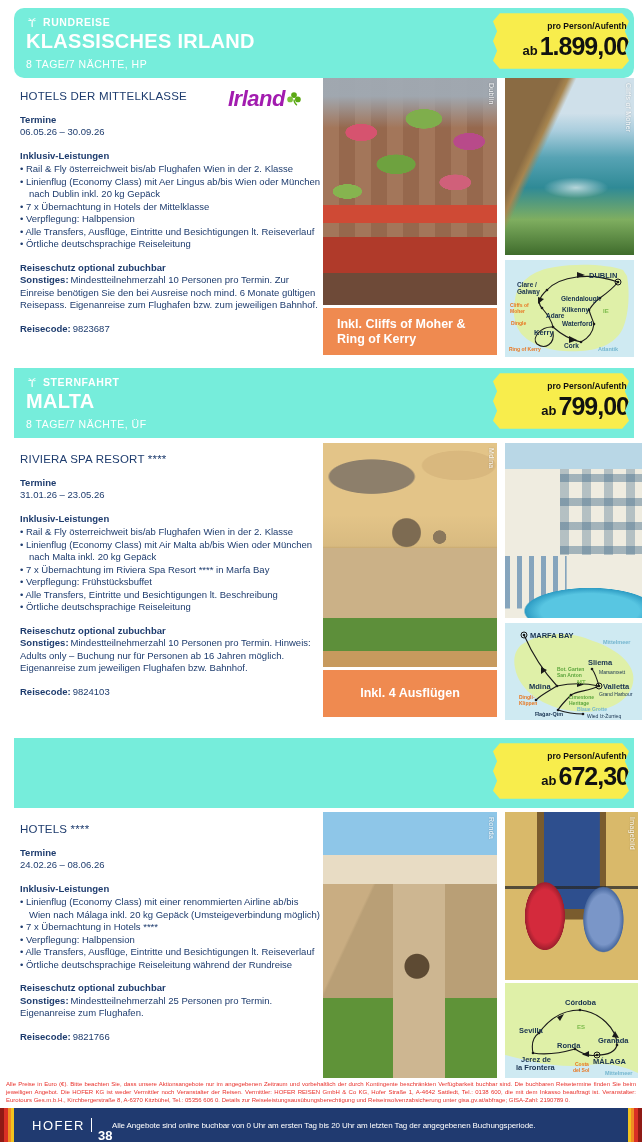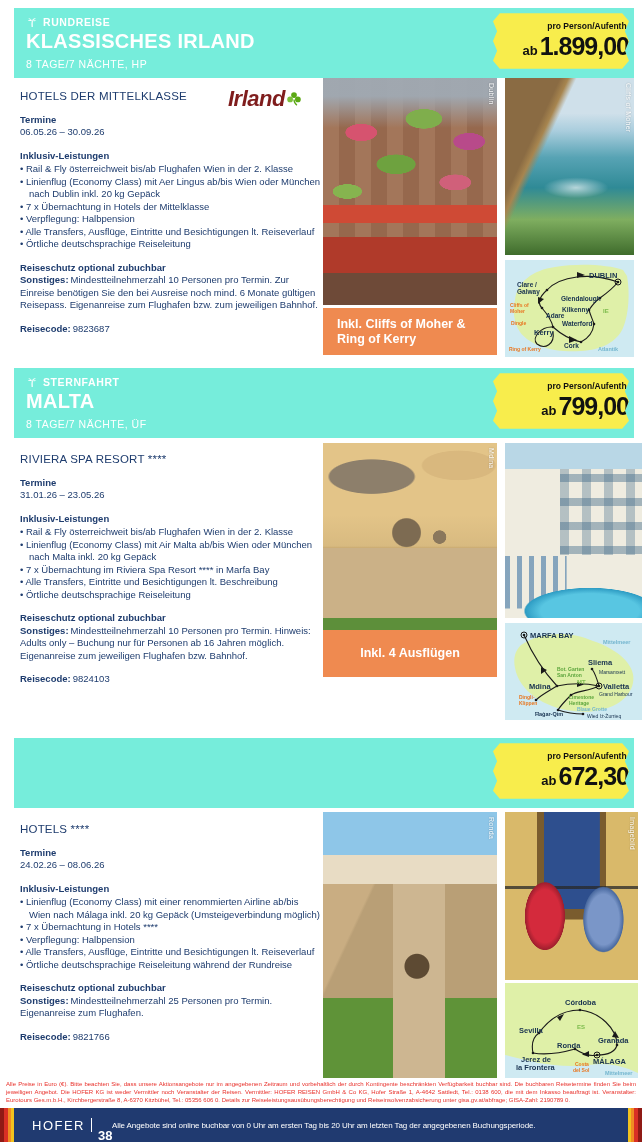--- a/index.html
+++ b/index.html
@@ -27,21 +27,21 @@
   .hotel-h{font-size:11.5px;font-weight:normal;letter-spacing:.2px;}
   .lbl{font-weight:bold;margin-top:11px;}
   .bullets{margin:1px 0 0 0;padding:0;list-style:none;}
   .bullets li{padding-left:9px;text-indent:-9px;}
   .bullets li::before{content:"• ";}
   .para{margin-top:11px;}
   .para b{margin-right:2px;}
 
   
   .dest-logo{position:absolute;left:228px;top:86px;display:flex;align-items:center;
-             color:#7f1d1d;font-size:22px;font-weight:bold;font-style:italic;letter-spacing:-.5px;}
+             color:#a21caf;font-size:22px;font-weight:bold;font-style:italic;letter-spacing:-.5px;}
 
   
   .photo{position:absolute;overflow:hidden;}
   .vlabel{position:absolute;top:5px;right:2px;writing-mode:vertical-rl;font-size:7px;color:#fff;
           opacity:.92;letter-spacing:.3px;text-shadow:0 0 2px rgba(0,0,0,.35);}
 
   .ph-dublin{background-color:#9a6b4f;background-image:
     radial-gradient(ellipse 26px 14px at 22% 24%,#d6536f 0 60%,transparent 62%),
     radial-gradient(ellipse 30px 16px at 58% 18%,#7fae4c 0 60%,transparent 62%),
     radial-gradient(ellipse 26px 14px at 84% 28%,#b84a8a 0 60%,transparent 62%),
@@ -120,21 +120,21 @@
   .brand-sep{width:1px;height:14px;background:#fff;margin:0 6px;}
   .pageno{font-size:13px;font-weight:bold;margin-top:20px;}
   .bar-note{position:absolute;left:112px;top:0;height:34px;display:flex;align-items:center;color:#fff;
             font-size:8px;letter-spacing:-.1px;white-space:nowrap;}
 </style>
 </head>
 <body>
 
 <div class="page">
 
-  <div class="offer-header" style="top:8px;">
+  <div class="offer-header" style="top:8px;border-radius:10px;">
     <div class="oh-inner">
       <div class="cat-row">
         <svg width="12" height="12" viewBox="0 0 12 12">
             <path d="M6.2 11C6 8.5 6 6.5 6.3 5" stroke="#fff" stroke-width="1.2" fill="none"></path>
             <path d="M6 5C4.5 3.5 2.8 3.4 1.8 4.4C3.4 4.6 4.8 5 6 5Z M6 5C5.2 2.8 3.8 2 2.2 2.2C3.6 3 5 4 6 5Z M6 5C6.5 2.9 8 2 9.8 2.4C8.2 3.2 7 4.2 6 5Z M6 5C7.6 3.8 9.4 4 10.4 5C8.8 5.2 7.2 5.2 6 5Z" fill="#fff"></path>
           </svg>
         <span>RUNDREISE</span>
       </div>
       <div class="offer-title">KLASSISCHES IRLAND</div>
       <div class="offer-sub">8 TAGE/7 NÄCHTE, HP</div>
@@ -245,37 +245,38 @@
 
   <div class="col" style="top:453px;">
     <div class="hotel-h">RIVIERA SPA RESORT ****</div>
     <div class="lbl">Termine</div>
     <div>31.01.26 – 23.05.26</div>
     <div class="lbl">Inklusiv-Leistungen</div>
     <ul class="bullets">
       <li>Rail &amp; Fly österreichweit bis/ab Flughafen Wien in der 2. Klasse</li>
       <li>Linienflug (Economy Class) mit Air Malta ab/bis Wien oder München nach Malta inkl. 20 kg Gepäck</li>
       <li>7 x Übernachtung im Riviera Spa Resort **** in Marfa Bay</li>
+      <li>Verpflegung: Frühstücksbuffet</li>
       <li>Alle Transfers, Eintritte und Besichtigungen lt. Beschreibung</li>
       <li>Örtliche deutschsprachige Reiseleitung</li>
     </ul>
     <div class="para">
       <div style="font-weight:bold">Reiseschutz optional zubuchbar</div>
       <div><b>Sonstiges:</b><span>Mindestteilnehmerzahl 10 Personen pro Termin. Hinweis: Adults only – Buchung nur für Personen ab 16 Jahren möglich. Eigenanreise zum jeweiligen Flughafen bzw. Bahnhof.</span></div>
     </div>
     <div class="para"><b>Reisecode:</b><span>9824103</span></div>
   </div>
 
   <div class="photo ph-mdina" style="left:323px;top:443px;width:174px;height:224px;">
     <span class="vlabel">Mdina</span>
   </div>
   <div class="photo ph-pool" style="left:505px;top:443px;width:137px;height:175px;">
     <span class="vlabel"></span>
   </div>
-  <div class="inkl" style="top:630px;">Inkl. 4 Ausflügen</div>
+  <div class="inkl" style="top:670px;">Inkl. 4 Ausflügen</div>
 
   <div class="map" style="left:505px;top:623px;">
     <svg width="137" height="97" viewBox="0 0 137 97">
       <rect width="137" height="97" fill="#CFEAF2"></rect>
       <path d="M16,22 C36,8 66,8 88,18 C112,26 132,42 128,60 C124,80 98,92 68,88 C40,85 14,68 10,45 C8,35 10,28 16,22 Z" fill="#DFF0A8"></path>
       <path class="route" d="M19,12 C26,28 38,48 52,63"></path>
       <path class="route" d="M52,63 C66,60 80,60 94,63"></path>
       <path class="route" d="M94,63 C92,56 90,50 87,46"></path>
       <path class="route" d="M52,63 C44,68 36,72 31,77"></path>
       <path class="route" d="M94,63 C84,68 72,68 66,72 C60,78 56,82 53,87"></path>

